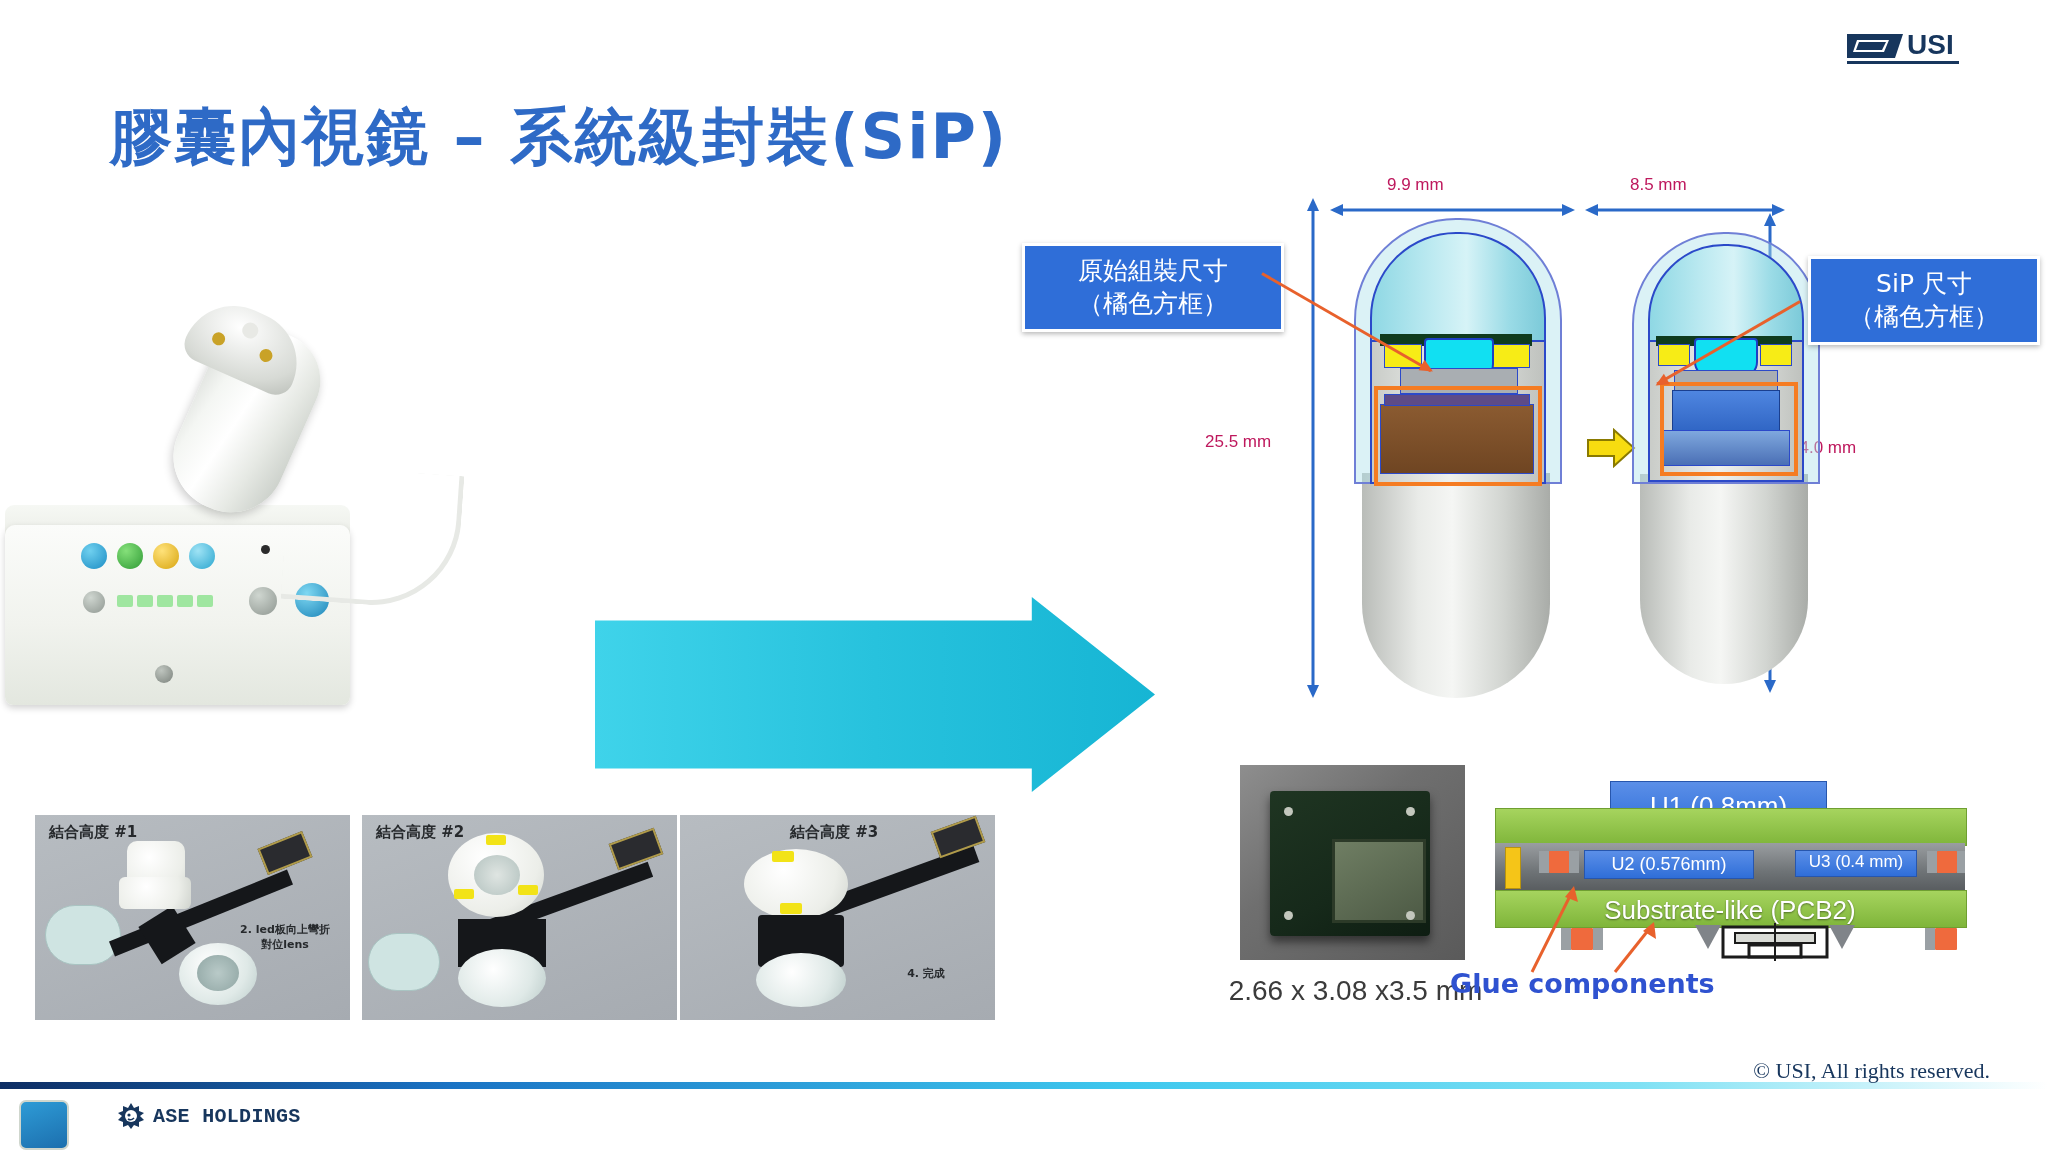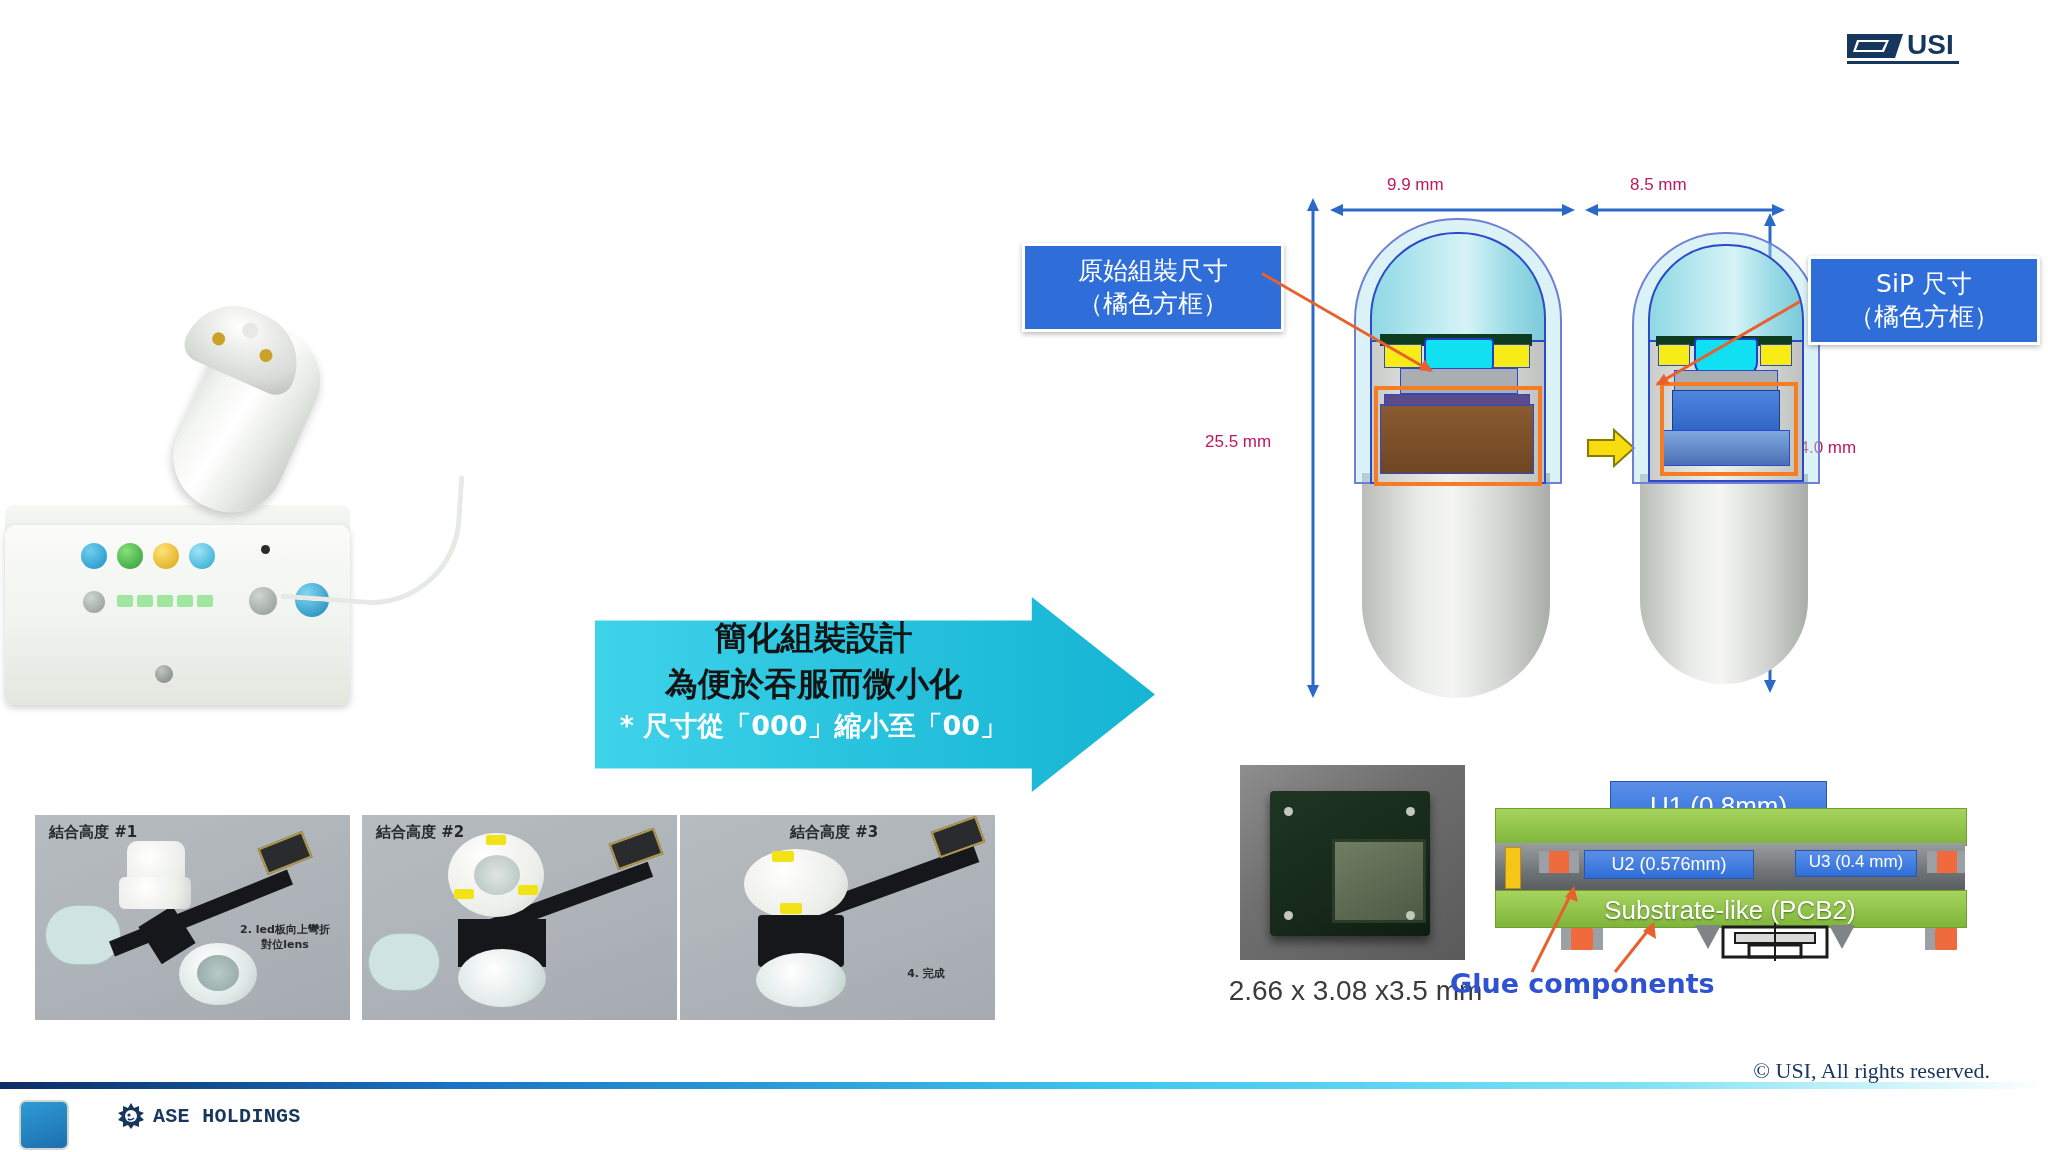--- a/index.html
+++ b/index.html
@@ -203,20 +203,21 @@
   <div class="usi-logo">
     <svg width="120" height="50" viewBox="0 0 120 50">
       <polygon points="2,16 58,16 50,40 2,40" fill="#17365d"></polygon>
       <polygon points="12,22 44,22 39,34 8,34" fill="#ffffff"></polygon>
       <polygon points="14,24 41,24 37,32 11,32" fill="#17365d"></polygon>
       <text x="62" y="36" font-family="Liberation Sans, sans-serif" font-size="28" font-weight="bold" fill="#17365d">USI</text>
       <rect x="2" y="43" width="112" height="3" fill="#17365d"></rect>
     </svg>
   </div>
 
+  <div class="title">膠囊內視鏡 – 系統級封裝(SiP)</div>
 
   <div>
     <div class="recorder-top"></div>
     <div class="recorder-body">
       <div class="rec-screen"></div>
 
       <div class="rec-btn" style="left:76px;top:18px;width:26px;height:26px;background:radial-gradient(circle at 35% 30%,#6fd0ef,#1c8dc4);"></div>
       <div class="rec-btn" style="left:112px;top:18px;width:26px;height:26px;background:radial-gradient(circle at 35% 30%,#85e07a,#2f9b35);"></div>
       <div class="rec-btn" style="left:148px;top:18px;width:26px;height:26px;background:radial-gradient(circle at 35% 30%,#ffe27a,#d8a510);"></div>
       <div class="rec-btn" style="left:184px;top:18px;width:26px;height:26px;background:radial-gradient(circle at 35% 30%,#9fe3f5,#2aa6cf);"></div>
@@ -237,25 +238,20 @@
     <div class="probe-cap">
       <div class="probe-dot" style="left:24px;top:34px;width:13px;height:13px;"></div>
       <div class="probe-dot" style="left:74px;top:30px;width:13px;height:13px;"></div>
       <div class="probe-dot" style="left:48px;top:12px;width:16px;height:16px;background:#e8e9e5;"></div>
     </div>
   </div>
 
 
   <div class="cyan-arrow">
     <div class="body"></div>
-    <div class="txt">
-      <div class="ca-l1">簡化組裝設計</div>
-      <div class="ca-l2">為便於吞服而微小化</div>
-      <div class="ca-l3">* 尺寸從「000」縮小至「00」</div>
-    </div>
   </div>
 
   <div class="dimtxt" style="left:1387px;top:175px;">9.9 mm</div>
   <svg style="position:absolute;left:1330px;top:200px;" width="245" height="20">
     <line x1="10" y1="10" x2="235" y2="10" stroke="#2a69c8" stroke-width="3"></line>
     <polygon points="0,10 13,4 13,16" fill="#2a69c8"></polygon>
     <polygon points="245,10 232,4 232,16" fill="#2a69c8"></polygon>
   </svg>
 
   <div class="dimtxt" style="left:1630px;top:175px;">8.5 mm</div>

